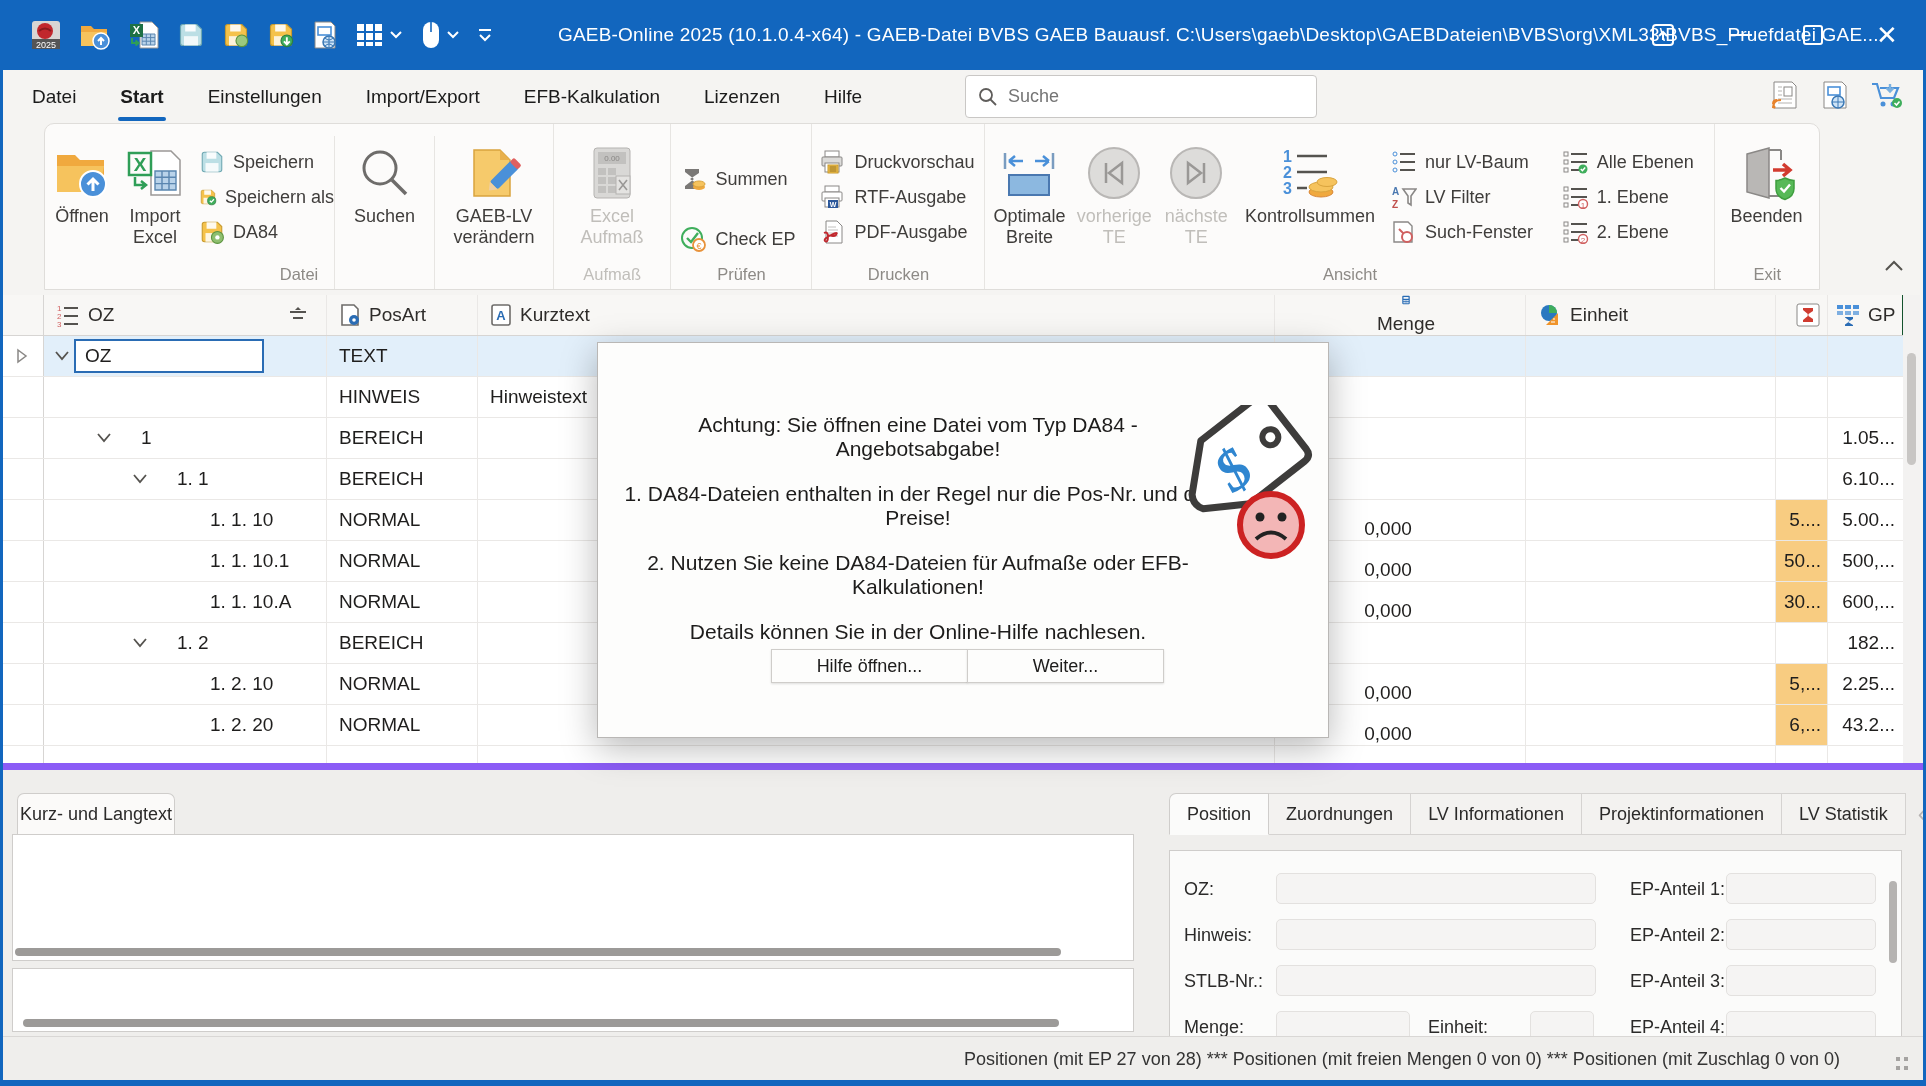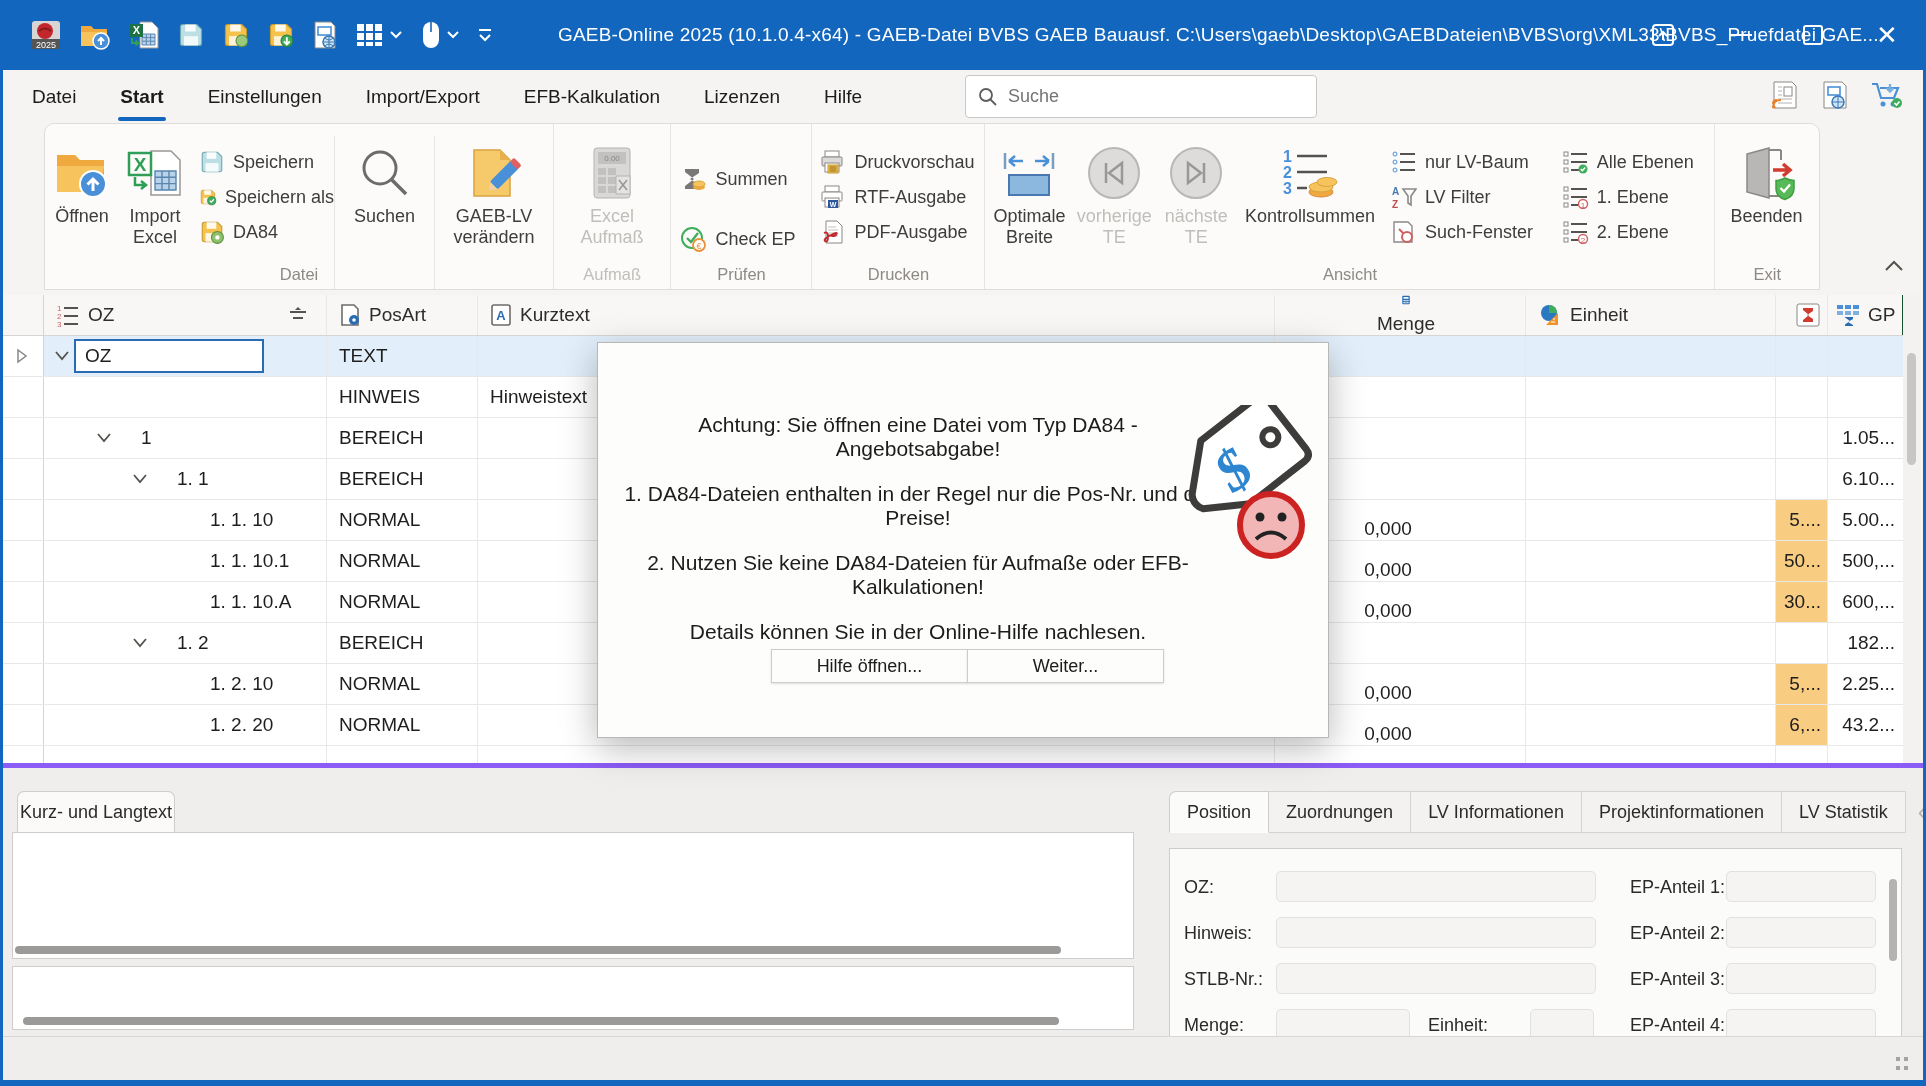--- a/index.html
+++ b/index.html
@@ -76,21 +76,21 @@
 
   
   .dialog { position:absolute; left:597px; top:342px; width:732px; height:396px; background:#fdfdfc; border:1px solid #b9b7b5; box-shadow:0 10px 34px rgba(0,0,0,.28); z-index:60; }
   .dlg-lines { position:absolute; left:24px; top:70px; width:592px; text-align:center; font-size:21px; color:#1d1c1b; }
   .dlg-lines div { margin-bottom:21px; }
   .dlg-tag { position:absolute; right:14px; top:62px; }
   .dlg-btn { position:absolute; top:306px; width:197px; height:34px; background:#fdfdfc; border:1px solid #cfcdca; box-shadow:0 1px 2px rgba(0,0,0,.12); display:flex; align-items:center; justify-content:center; font-size:18px; color:#1d1c1b; cursor:default; }
   .dlg-btn.b1{ left:163px;margin-left:10px; } .dlg-btn.b2{ left:369px; }
 
   
-  .bottom { position:absolute; left:0; top:763px; width:1926px; height:273px; background:#efeeec; border-top:5px solid #8b5cf6; }
+  .bottom { position:absolute; left:0; top:763px; width:1926px; height:273px; background:#efeeec; border-top:7px solid #8b5cf6; }
   .ltab { position:absolute; left:17px; top:23px; width:158px; height:42px; background:#fbfaf9; border:1px solid #cfcdcb; border-bottom:none; border-radius:7px 7px 0 0; display:flex; align-items:center; justify-content:center; font-size:18px; color:#2b2a29; }
   .ltab-line { position:absolute; left:12px; top:64px; width:1122px; height:1px; background:#cfcdcb; }
   .lbox1 { position:absolute; left:12px; top:65px; width:1122px; height:126px; background:#fff; border:1px solid #cfcdcb; border-top:none; }
   .lbox1 .hthumb { position:absolute; left:2px; bottom:4px; width:1046px; height:8px; background:#9c9a98; border-radius:4px; }
   .lbox2 { position:absolute; left:12px; top:198px; width:1122px; height:64px; background:#fff; border:1px solid #cfcdcb; }
   .lbox2 .hthumb { position:absolute; left:10px; bottom:4px; width:1036px; height:8px; background:#9c9a98; border-radius:4px; }
 
   .rtabs { position:absolute; left:1169px; top:23px; height:42px; display:flex; align-items:flex-end; }
   .rtab { height:42px; display:flex; align-items:center; padding:0 17px; font-size:18px; color:#2b2a29; background:#f3f2f0; border:1px solid #d5d3d1; border-left:none; white-space:nowrap; cursor:default; }
   .rtab:first-child { border-left:1px solid #d5d3d1; border-radius:7px 0 0 0; }
@@ -1011,20 +1011,21 @@
     <div class="frow" style="left:460px; top:160px;">
         <span>EP-Anteil 4:</span>
       </div>
     <div class="frow finput" style="left:556px; top:160px; width:150px;"></div>
 
     <div class="vthumb"></div>
   </div>
 </div>
 
 <div class="statusbar">
+  <div class="status-text">Positionen (mit EP 27 von 28) *** Positionen (mit freien Mengen 0 von 0) *** Positionen (mit Zuschlag 0 von 0)</div>
   <div class="grip">
       <i></i>
       <i></i>
       <i></i>
       <i></i>
     </div>
 </div>
 
 <div class="frame-left"></div>
 <div class="frame-right"></div>

